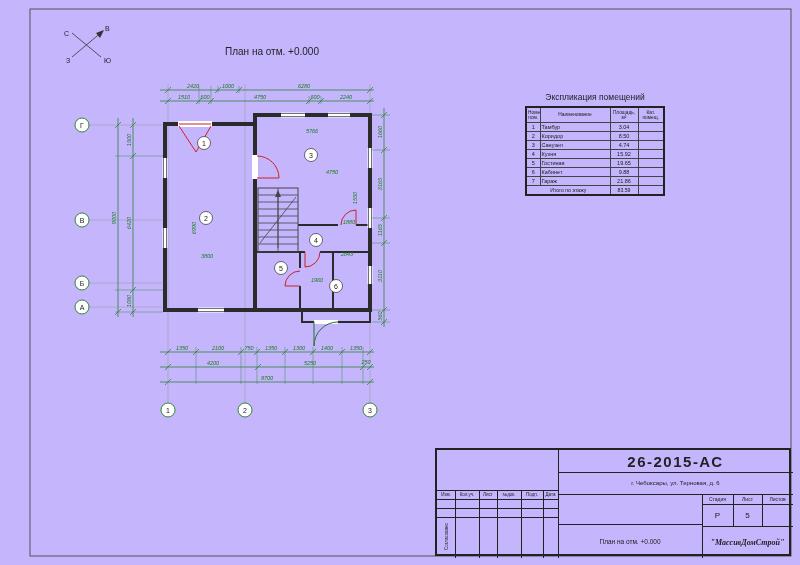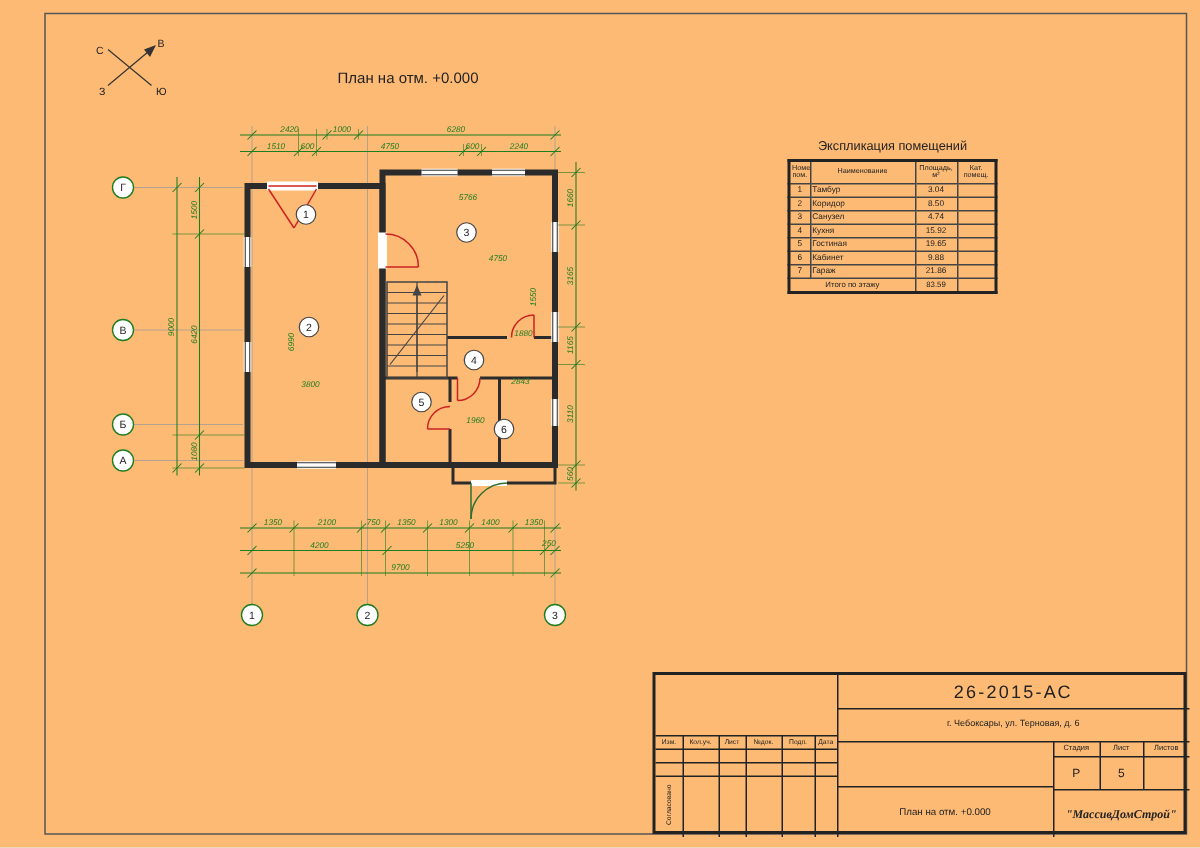--- a/index.html
+++ b/index.html
@@ -1,16 +1,16 @@
 <!DOCTYPE html>
 <html><head>
 <meta charset="utf-8">
 <style>
   html,body{margin:0;padding:0;background:#e8e8e8;}
-  #page{position:relative;width:800px;height:565px;background:#fdba74;overflow:hidden;
+  #page{position:relative;width:800px;height:565px;background:#c4b5fd;overflow:hidden;
         font-family:"Liberation Sans",sans-serif;color:#222;}
   svg{position:absolute;left:0;top:0;}
   svg text{font-family:"Liberation Sans",sans-serif;fill:#222;}
   svg text.dim{fill:#1e7d1e;font-size:5.5px;font-style:italic;}
   svg text.axis{font-size:7px;}
   svg text.roomnum{font-size:7px;}
 
   
   .expl{position:absolute;left:525px;top:92px;width:140px;}
   .expl-title{font-size:8.5px;text-align:center;margin-bottom:4px;color:#222;}
@@ -23,21 +23,21 @@
   .expl tr.total td{font-size:5.2px;}
 
   
   .tb{position:absolute;left:435px;top:448px;width:356px;height:108px;border:2px solid #222;box-sizing:border-box;}
   .tb .vline{position:absolute;width:1px;background:#222;}
   .tb .hline{position:absolute;height:1px;background:#222;}
   .tb .cell{position:absolute;display:flex;align-items:center;justify-content:center;
             text-align:center;color:#222;overflow:hidden;}
   .tb .colhead{font-size:4.5px;}
   .tb .rot{position:absolute;transform:rotate(-90deg);transform-origin:center;font-size:4.5px;color:#222;}
-  .tb .docnum{font-size:12px;letter-spacing:1.5px;}
+  .tb .docnum{font-size:15px;letter-spacing:1.5px;font-weight:bold;}
   .tb .addr{font-size:6px;}
   .tb .proj{font-size:7.5px;}
   .tb .sheettitle{font-size:6.5px;}
   .tb .shead{font-size:5px;}
   .tb .sval{font-size:8px;}
   .tb .company{font-family:"Liberation Serif",serif;font-style:italic;font-weight:bold;font-size:8px;}
 </style>
 </head>
 <body>
 

